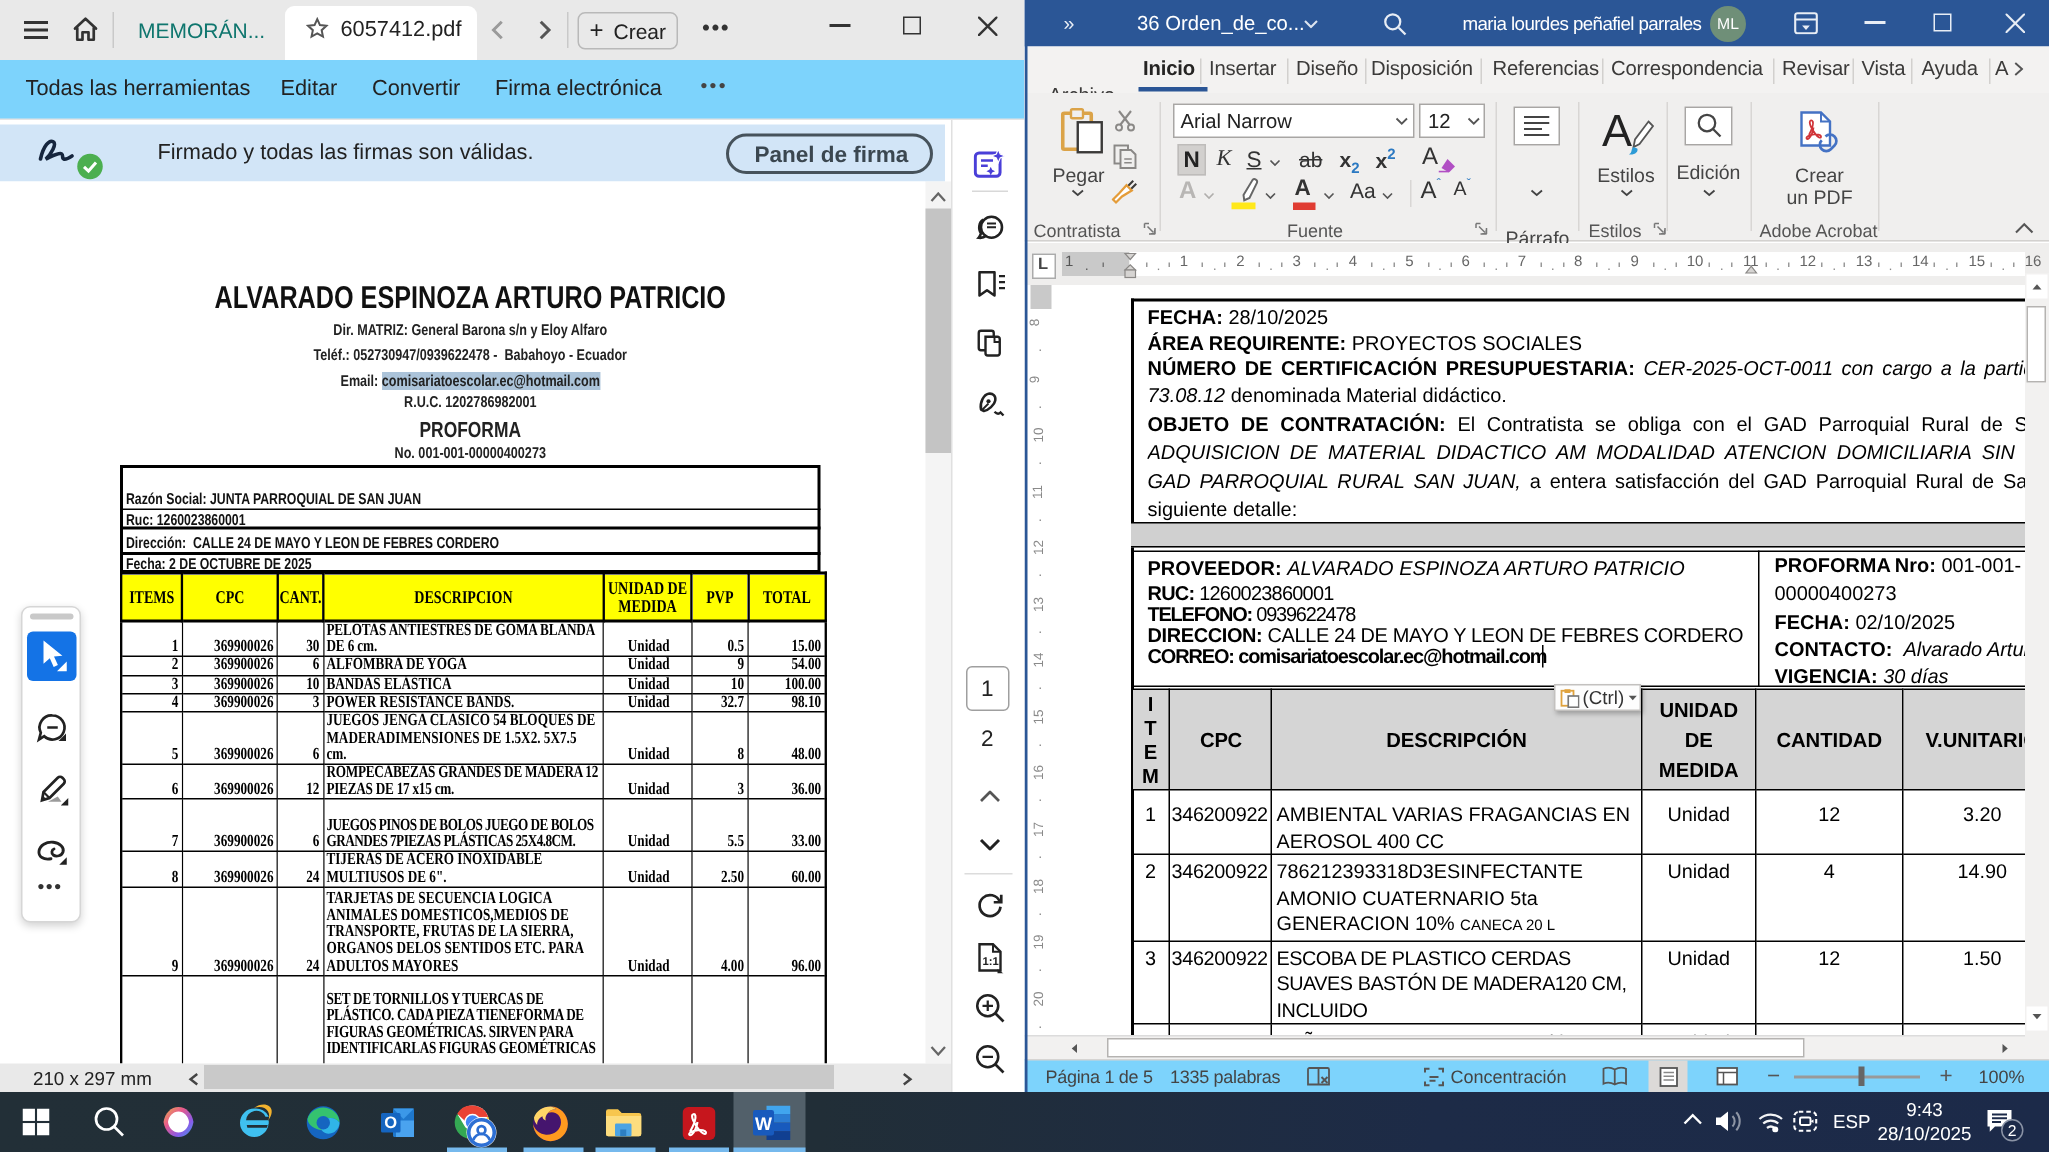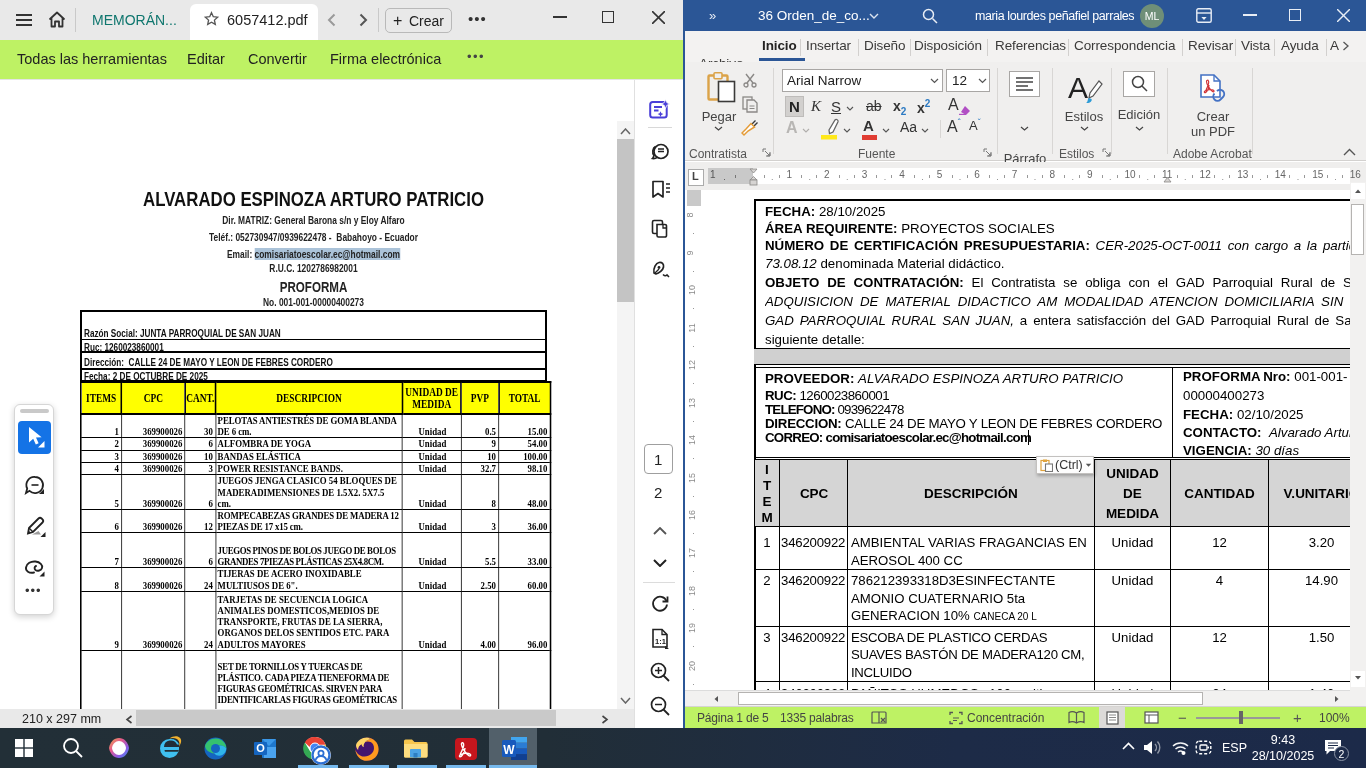--- a/index.html
+++ b/index.html
@@ -73,28 +73,41 @@
     <div class="abs" style="left:553px;top:16px;width:14px;height:2px;background:#333;"></div>
     <div class="abs" style="left:602px;top:11px;width:12px;height:12px;border:1.6px solid #333;"></div>
     <svg class="abs" style="left:652px;top:11px;" width="13" height="13" viewBox="0 0 13 13">
         <g stroke="#333" stroke-width="1.6">
           <line x1="0" y1="0" x2="13" y2="13"></line>
           <line x1="13" y1="0" x2="0" y2="13"></line>
         </g>
       </svg>
   </div>
 
-  <div class="abs" id="acro-toolbar" style="left:0;top:40px;width:683px;height:40px;background:#bef264;border-bottom:1px solid #e4e4e4;">
+  <div class="abs" id="acro-toolbar" style="left:0;top:40px;width:683px;height:40px;background:#7dd3fc;border-bottom:1px solid #e4e4e4;">
     <div class="abs" style="left:17px;top:11px;font-size:14.5px;color:#222;">Todas las herramientas</div>
     <div class="abs" style="left:187px;top:11px;font-size:14.5px;color:#222;">Editar</div>
     <div class="abs" style="left:248px;top:11px;font-size:14.5px;color:#222;">Convertir</div>
     <div class="abs" style="left:330px;top:11px;font-size:14.5px;color:#222;">Firma electrónica</div>
     <div class="abs" style="left:467px;top:9px;font-size:13px;color:#444;letter-spacing:1.5px;">•••</div>
   </div>
 
+  <div class="abs" id="acro-banner" style="left:0;top:83px;width:630px;height:38px;background:#d2e5f7;">
+
+    <svg class="abs" style="left:25px;top:9px;" width="28" height="19" viewBox="0 0 28 19">
+        <path d="M2 14 C4 5 8 1 10.5 2.5 C13 4 9 11 5.5 14 C9 12.5 14 9.5 16 10.5 C17.5 11.3 16 13.5 17.5 14 C19 14.5 21.5 13 23 12" fill="none" stroke="#16263e" stroke-width="2.4" stroke-linecap="round"></path>
+      </svg>
+    <svg class="abs" style="left:51px;top:19px;" width="18" height="18" viewBox="0 0 18 18">
+        <circle cx="9" cy="9" r="8.5" fill="#4caf50"></circle>
+        <path d="M5 9.2 L8 12 L13 6.3" fill="none" stroke="#fff" stroke-width="2"></path>
+      </svg>
+    <div class="abs" style="left:105px;top:11px;font-size:14.5px;color:#222;">Firmado y todas las firmas son válidas.</div>
+    <div class="abs" style="left:484px;top:6px;width:138px;height:27px;border:2px solid #46525b;border-radius:14px;"></div>
+    <div class="abs" style="left:503px;top:12px;font-size:15px;color:#3b4750;font-weight:bold;">Panel de firma</div>
+  </div>
 
   <div class="abs" id="acro-page" style="left:0;top:121px;width:617px;height:588px;background:#fff;overflow:hidden;">
     <div class="abs" style="left:0;top:66px;width:627px;text-align:center;font-size:21px;font-weight:bold;color:#111;transform:scaleX(0.8);">ALVARADO ESPINOZA ARTURO PATRICIO</div>
     <div class="abs" style="left:0;top:93px;width:627px;text-align:center;font-size:10.5px;font-weight:bold;color:#222;transform:scaleX(0.8);">Dir. MATRIZ: General Barona s/n y Eloy Alfaro</div>
     <div class="abs" style="left:0;top:110px;width:627px;text-align:center;font-size:10.5px;font-weight:bold;color:#222;transform:scaleX(0.8);">Teléf.: 052730947/0939622478 -&nbsp; Babahoyo - Ecuador</div>
     <div class="abs" style="left:0;top:127px;width:627px;text-align:center;font-size:10.5px;font-weight:bold;color:#222;transform:scaleX(0.8);">Email: <span style="background:#abc3d9;">comisariatoescolar.ec@hotmail.com</span></div>
     <div class="abs" style="left:0;top:141px;width:627px;text-align:center;font-size:10.5px;font-weight:bold;color:#222;transform:scaleX(0.8);">R.U.C. 1202786982001</div>
     <div class="abs" style="left:0;top:158px;width:627px;text-align:center;font-size:14.5px;font-weight:bold;color:#222;transform:scaleX(0.8);">PROFORMA</div>
     <div class="abs" style="left:0;top:175px;width:627px;text-align:center;font-size:10.5px;font-weight:bold;color:#222;transform:scaleX(0.8);">No. 001-001-00000400273</div>
 
@@ -766,21 +779,21 @@
     <svg class="abs" style="left:4px;top:6px;" width="8" height="6" viewBox="0 0 8 6">
         <path d="M1 5 L4 1.5 L7 5 Z" fill="#555"></path>
       </svg>
     <div class="abs" style="left:1px;top:22px;width:13px;height:51px;background:#fff;border:1px solid #b5b3b1;"></div>
     <div class="abs" style="left:1px;top:489px;width:14px;height:16px;background:#fff;"></div>
     <svg class="abs" style="left:4px;top:493px;" width="8" height="6" viewBox="0 0 8 6">
         <path d="M1 1 L4 4.5 L7 1 Z" fill="#555"></path>
       </svg>
   </div>
 
-  <div class="abs" id="word-status" style="left:0;top:706px;width:683px;height:22px;background:#bef264;border-top:1px solid #d6d4d2;font-size:12.5px;color:#444;">
+  <div class="abs" id="word-status" style="left:0;top:706px;width:683px;height:22px;background:#7dd3fc;border-top:1px solid #d6d4d2;font-size:12.5px;color:#444;">
     <div class="abs" style="left:14px;top:4px;font-size:12px;letter-spacing:-0.2px;">Página 1 de 5</div>
     <div class="abs" style="left:97px;top:4px;font-size:12px;letter-spacing:-0.2px;">1335 palabras</div>
     <svg class="abs" style="left:188px;top:4px;" width="17" height="14" viewBox="0 0 17 14">
         <path d="M1 12 V2 a1 1 0 0 1 1 -1 h6 v11 Z M8 1 h6 a1 1 0 0 1 1 1 v10 h-7" fill="none" stroke="#555" stroke-width="1.2"></path>
         <path d="M10 7 l4 4 M14 7 l-4 4" stroke="#555" stroke-width="1.3"></path>
       </svg>
     <svg class="abs" style="left:266px;top:4px;" width="14" height="14" viewBox="0 0 14 14">
         <path d="M1 4 V1.5 H4 M10 1.5 H13 V4 M13 10 V12.5 H10 M4 12.5 H1 V10" fill="none" stroke="#555" stroke-width="1.3"></path>
         <path d="M4 7 h6 M4 9.5 h4" stroke="#555" stroke-width="1.2"></path>
       </svg>

